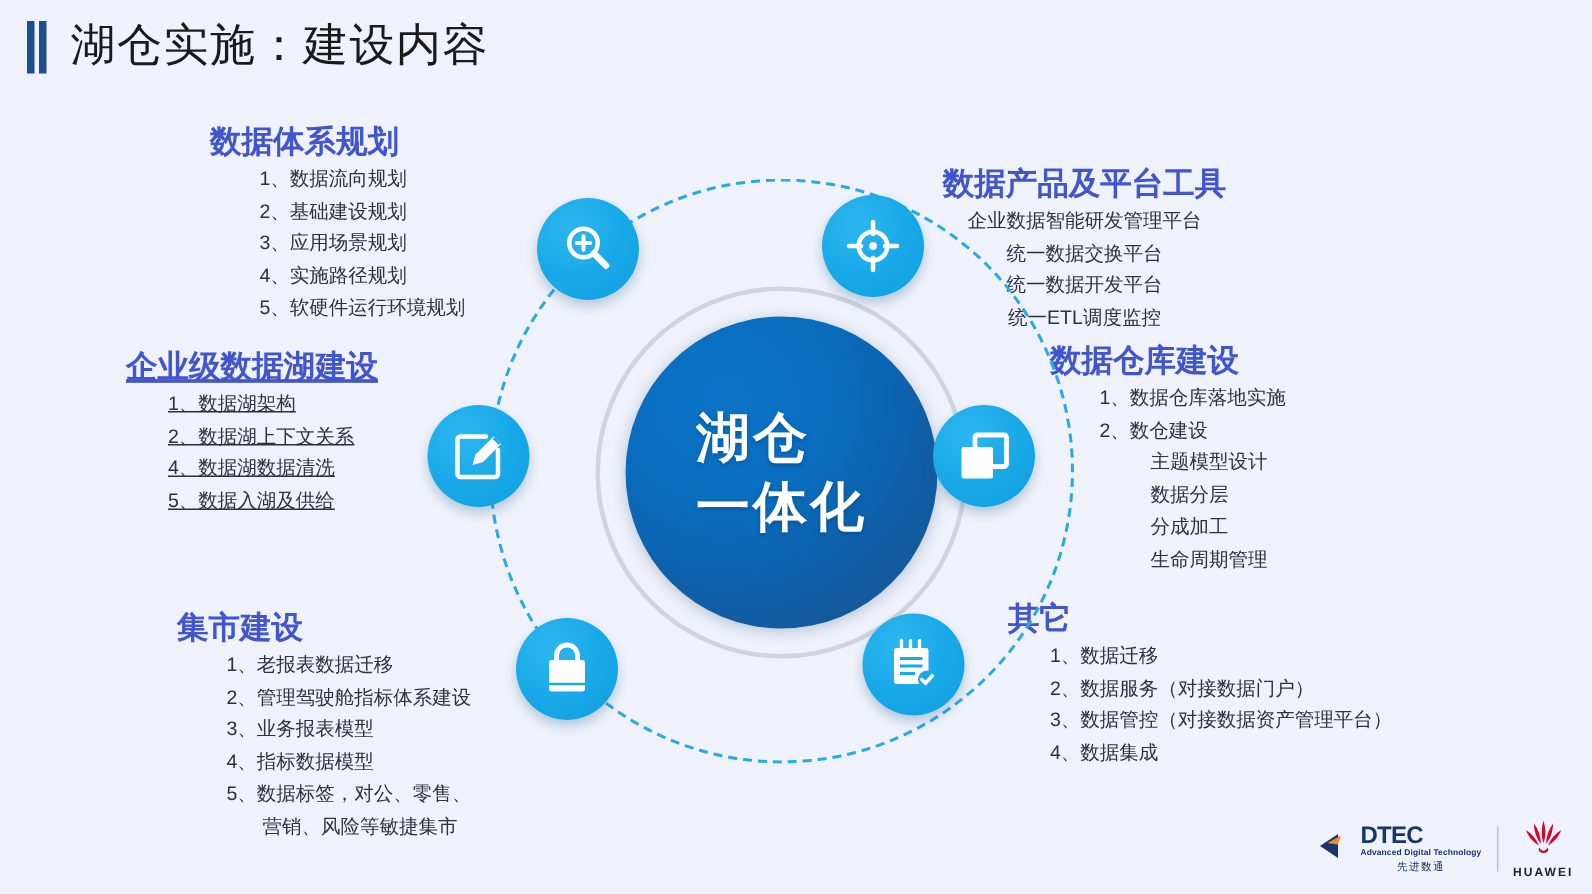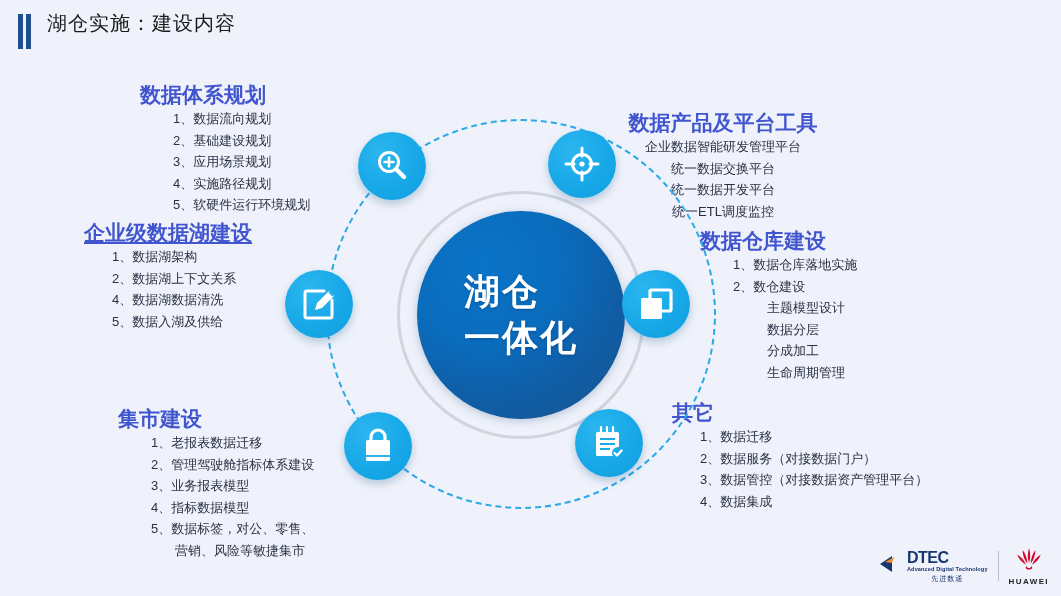--- a/index.html
+++ b/index.html
@@ -18,21 +18,21 @@
   #title-bar{
     position:absolute;left:18px;top:14px;width:5px;height:35px;
     background:#1f4e8c;
   }
   #title-bar2{
     position:absolute;left:26px;top:14px;width:5px;height:35px;
     background:#1f4e8c;
   }
   #page-title{
     position:absolute;left:47px;top:10px;
-    font-size:20px;letter-spacing:1px;color:#1a1a1a;
+    font-size:30px;letter-spacing:1px;color:#1a1a1a;
     white-space:nowrap;
   }
 
   
   .block{position:absolute;}
   .blk-head{
     font-size:21px;font-weight:bold;color:#4156ce;
     line-height:26px;white-space:nowrap;
   }
   .blk-head.underline{text-decoration:underline;text-underline-offset:2px;}
@@ -129,21 +129,21 @@
 <div class="block" style="left:600px;top:82px;width:246px;">
   <div class="blk-head" style="text-align:center;margin-top:28px;">数据产品及平台工具</div>
   <ul class="blk-list center">
     <li>企业数据智能研发管理平台</li>
     <li>统一数据交换平台</li>
     <li>统一数据开发平台</li>
     <li>统一ETL调度监控</li>
   </ul>
 </div>
 
-<div class="block" style="left:84px;top:220px;">
+<div class="block" style="left:84px;top:232px;text-decoration:underline;">
   <div class="blk-head underline">企业级数据湖建设</div>
   <ul class="blk-list indent-sm">
     <li>1、数据湖架构</li>
     <li>2、数据湖上下文关系</li>
     <li>4、数据湖数据清洗</li>
     <li>5、数据入湖及供给</li>
   </ul>
 </div>
 
 <div class="block" style="left:700px;top:228px;">

